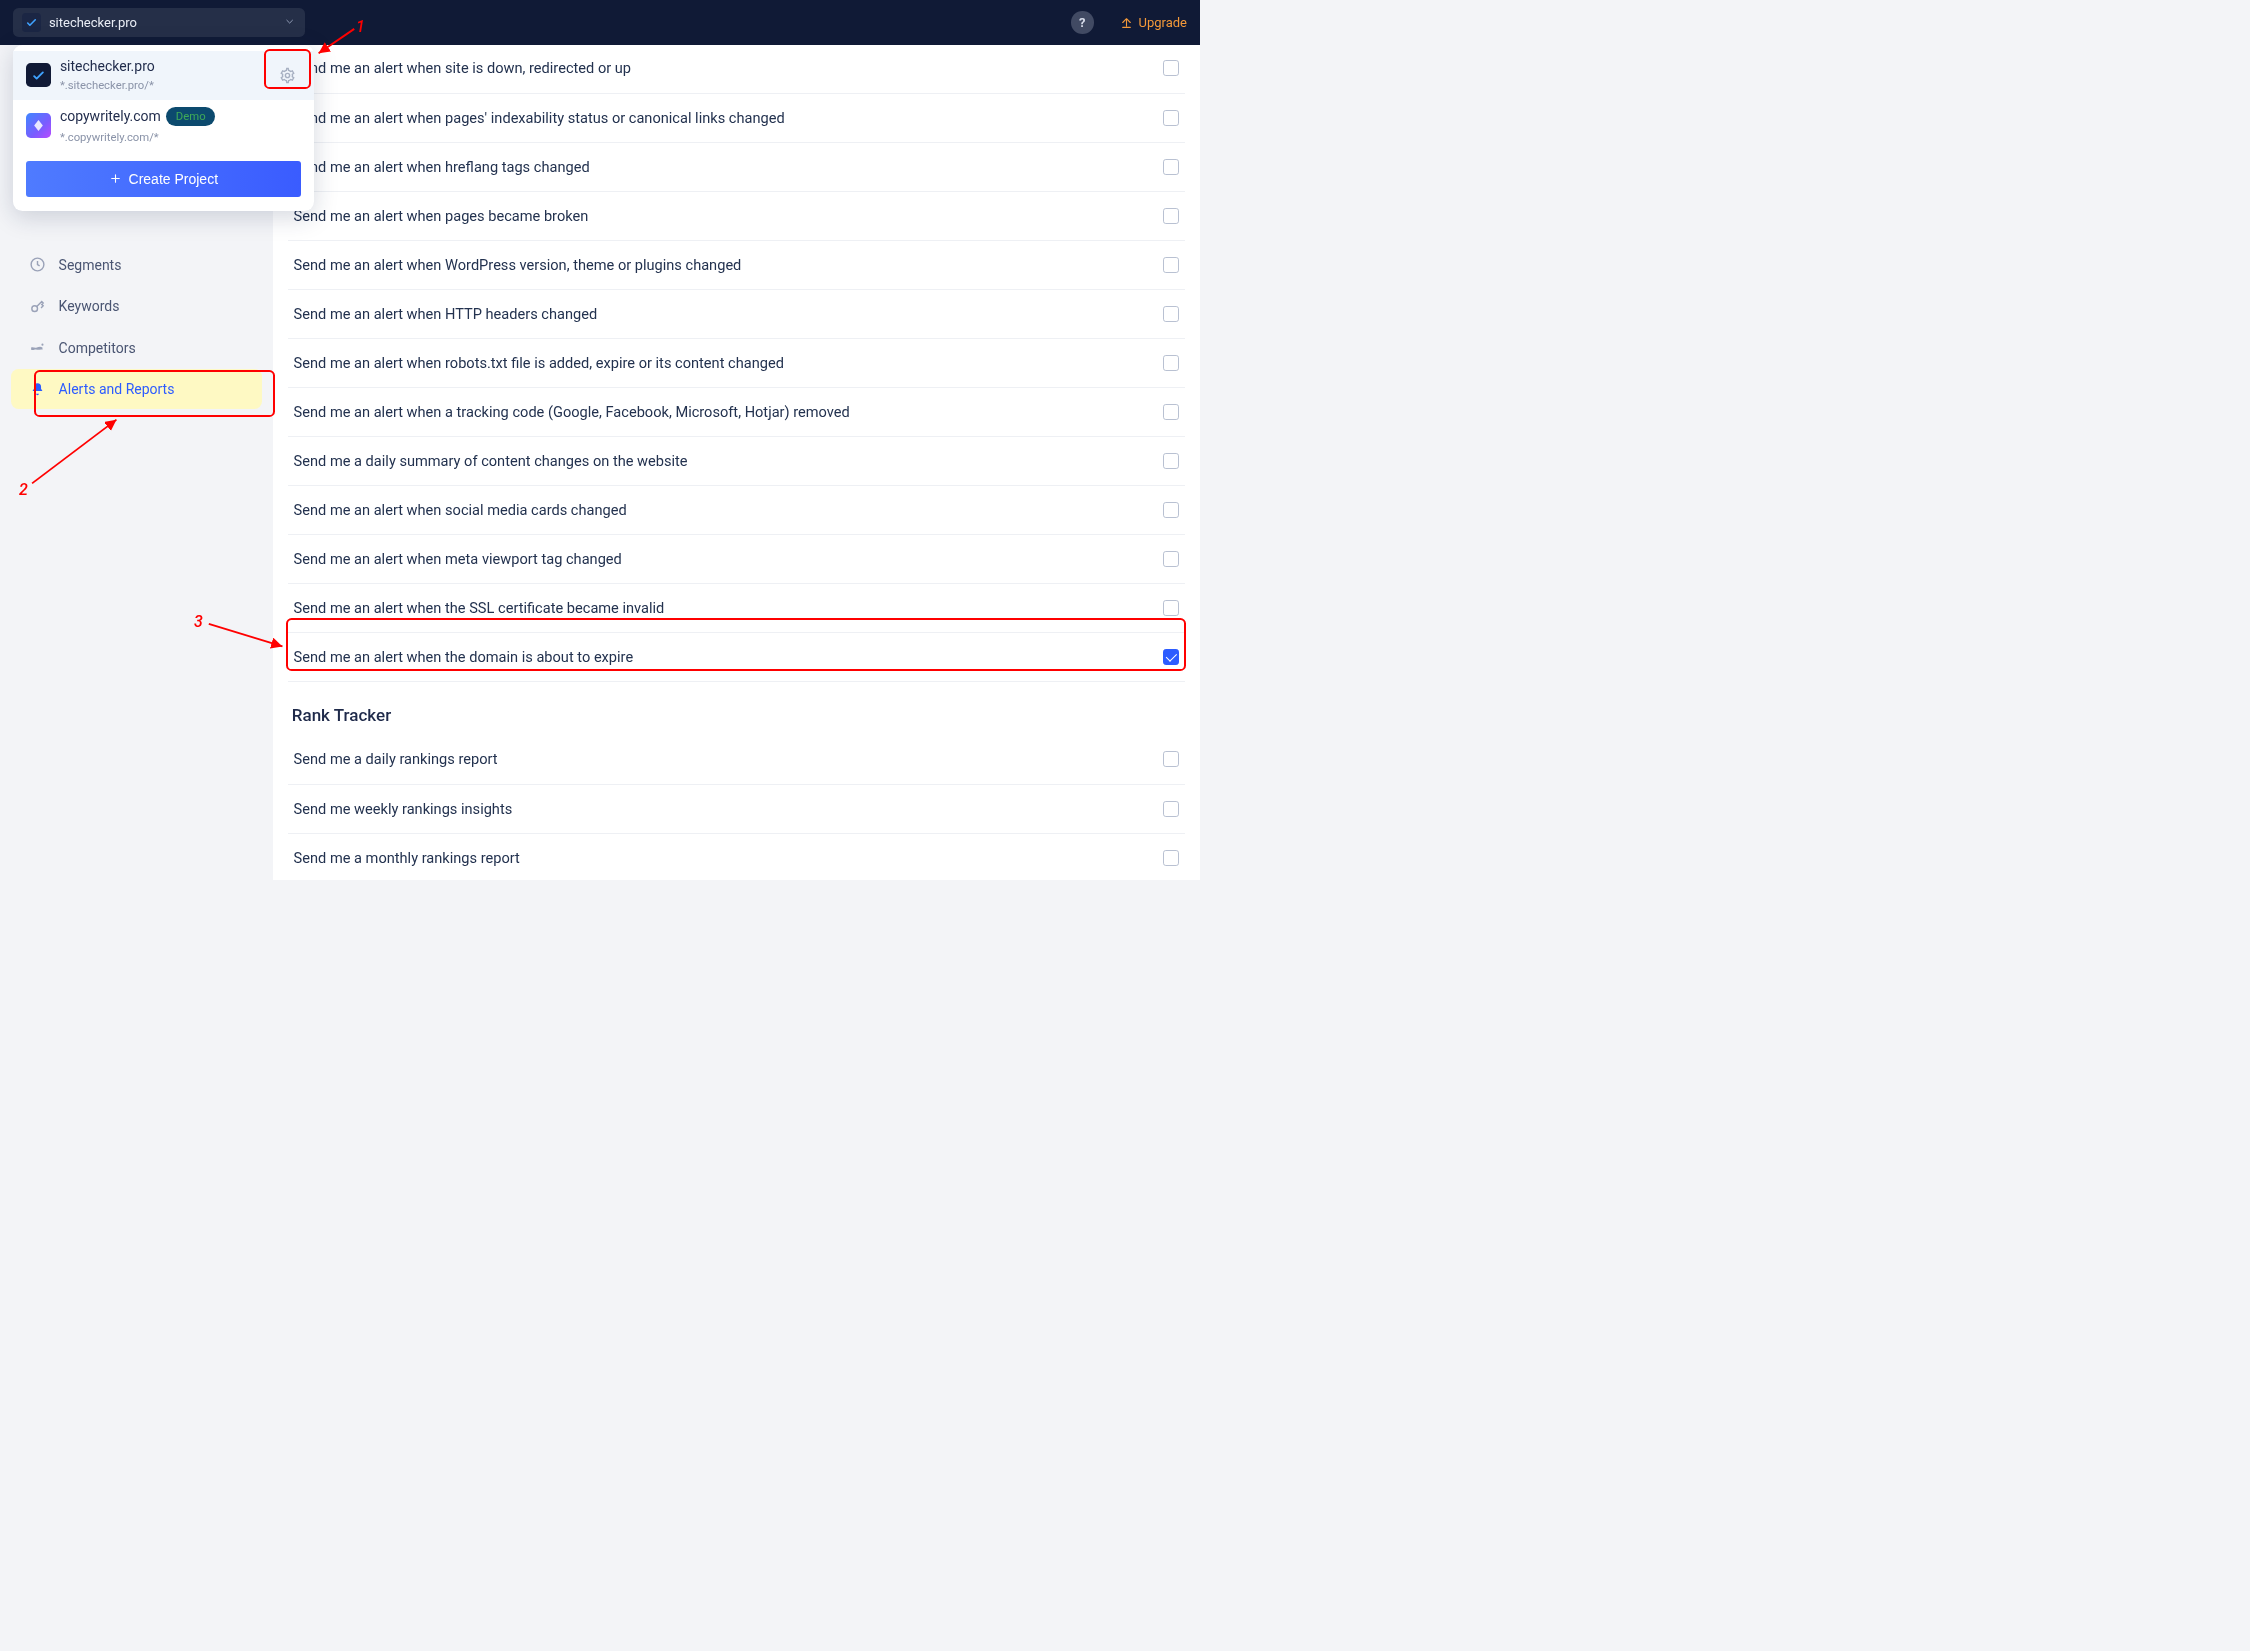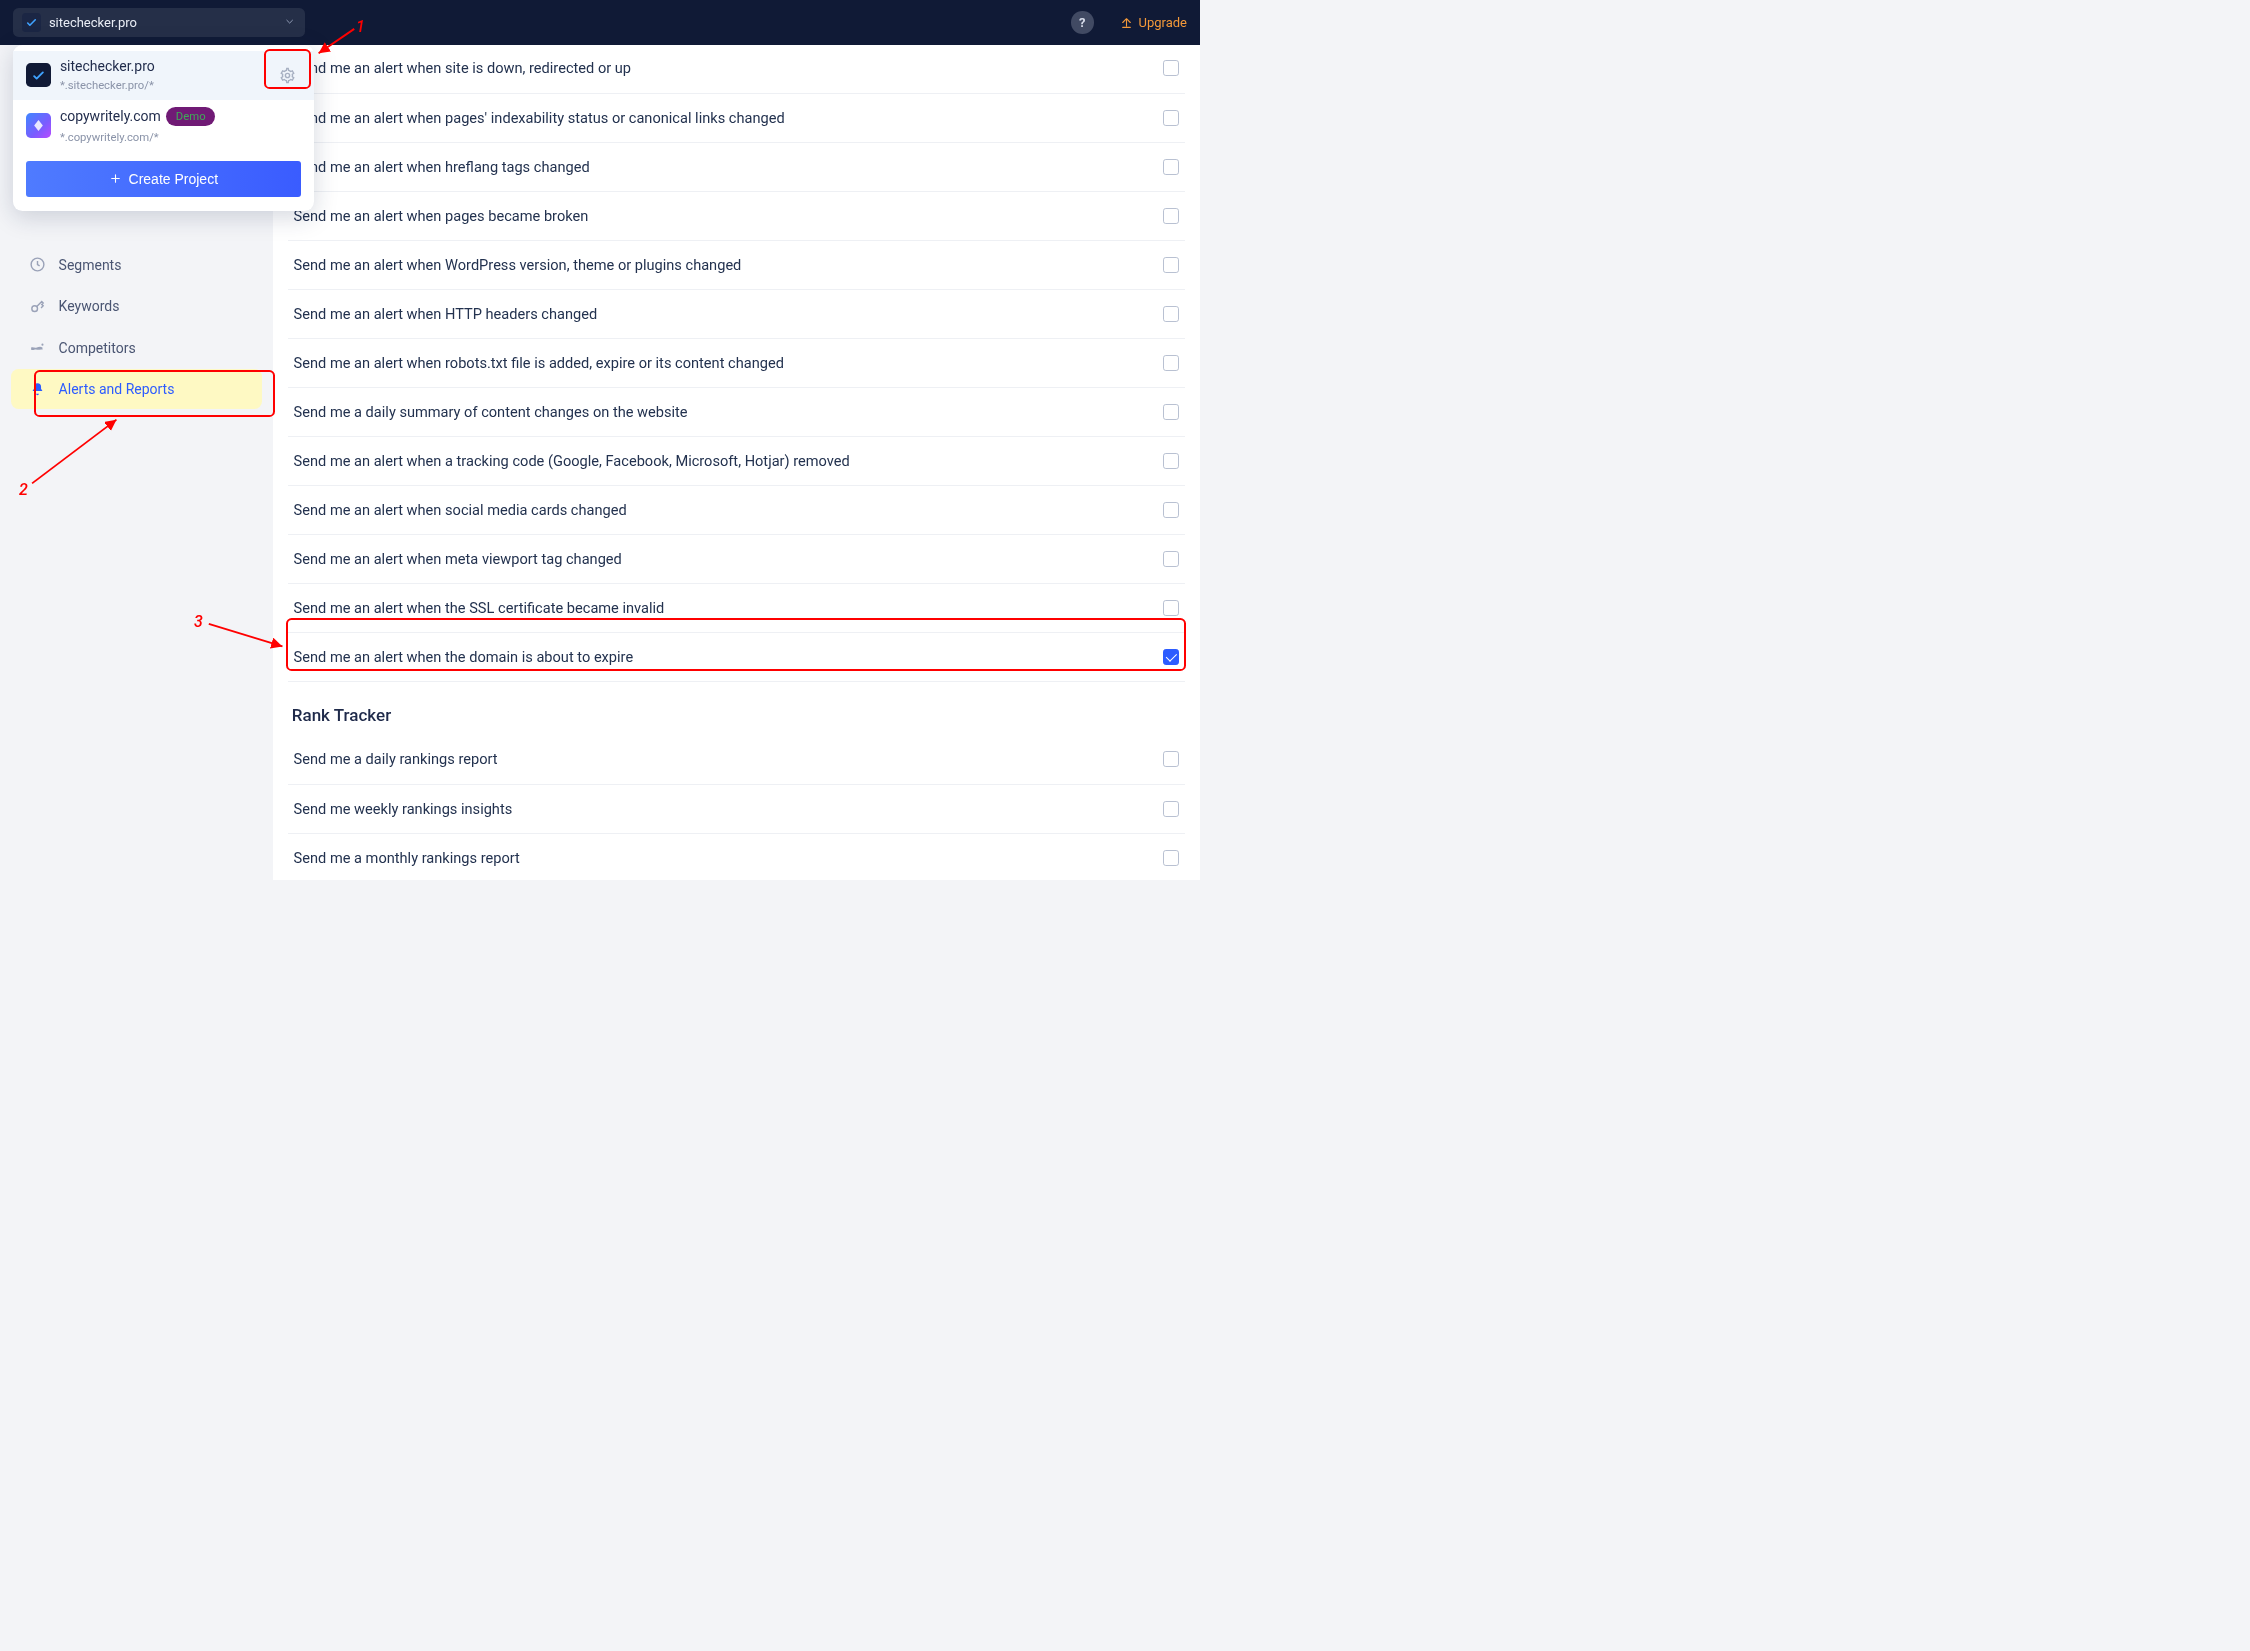--- a/index.html
+++ b/index.html
@@ -127,21 +127,21 @@
   .dd-item.first { background: #f0f5fb; }
   .dd-logo {
     width: 24.5px; height:24.5px; border-radius:4.7px;
     display:inline-flex; align-items:center; justify-content:center;
   }
   .dd-logo.sc { background:#111a36; }
   .dd-logo.cw { background:linear-gradient(135deg,#3f87ff 0%,#7b5cff 60%,#b84cff 100%); }
   .dd-text .name { font-size:14px; color:#1f2a4a; }
   .dd-text .sub  { font-size:11.3px; color:#8a93a8; margin-top:5px; }
   .demo-badge {
-    background:#701a75; color:#3faa58;
+    background:#0c4a6e; color:#3faa58;
     font-size:11.3px; padding:2.8px 9.4px; border-radius:11.3px;
     margin-left:5.6px;
   }
   .gear-btn {
     margin-left:auto;
     width:28px; height:28px;
     display:inline-flex; align-items:center; justify-content:center;
     color:#a7b0c2;
     cursor:pointer;
   }
@@ -356,25 +356,25 @@
       </div>
       <div class="alert-row">
         <span>Send me an alert when HTTP headers changed</span>
         <span class="check"></span>
       </div>
       <div class="alert-row">
         <span>Send me an alert when robots.txt file is added, expire or its content changed</span>
         <span class="check"></span>
       </div>
       <div class="alert-row">
+        <span>Send me an alert when a tracking code (Google, Facebook, Microsoft, Hotjar) removed</span>
+        <span class="check"></span>
+      </div>
+      <div class="alert-row">
         <span>Send me a daily summary of content changes on the website</span>
-        <span class="check"></span>
-      </div>
-      <div class="alert-row">
-        <span>Send me an alert when a tracking code (Google, Facebook, Microsoft, Hotjar) removed</span>
         <span class="check"></span>
       </div>
       <div class="alert-row">
         <span>Send me an alert when social media cards changed</span>
         <span class="check"></span>
       </div>
       <div class="alert-row">
         <span>Send me an alert when meta viewport tag changed</span>
         <span class="check"></span>
       </div>

